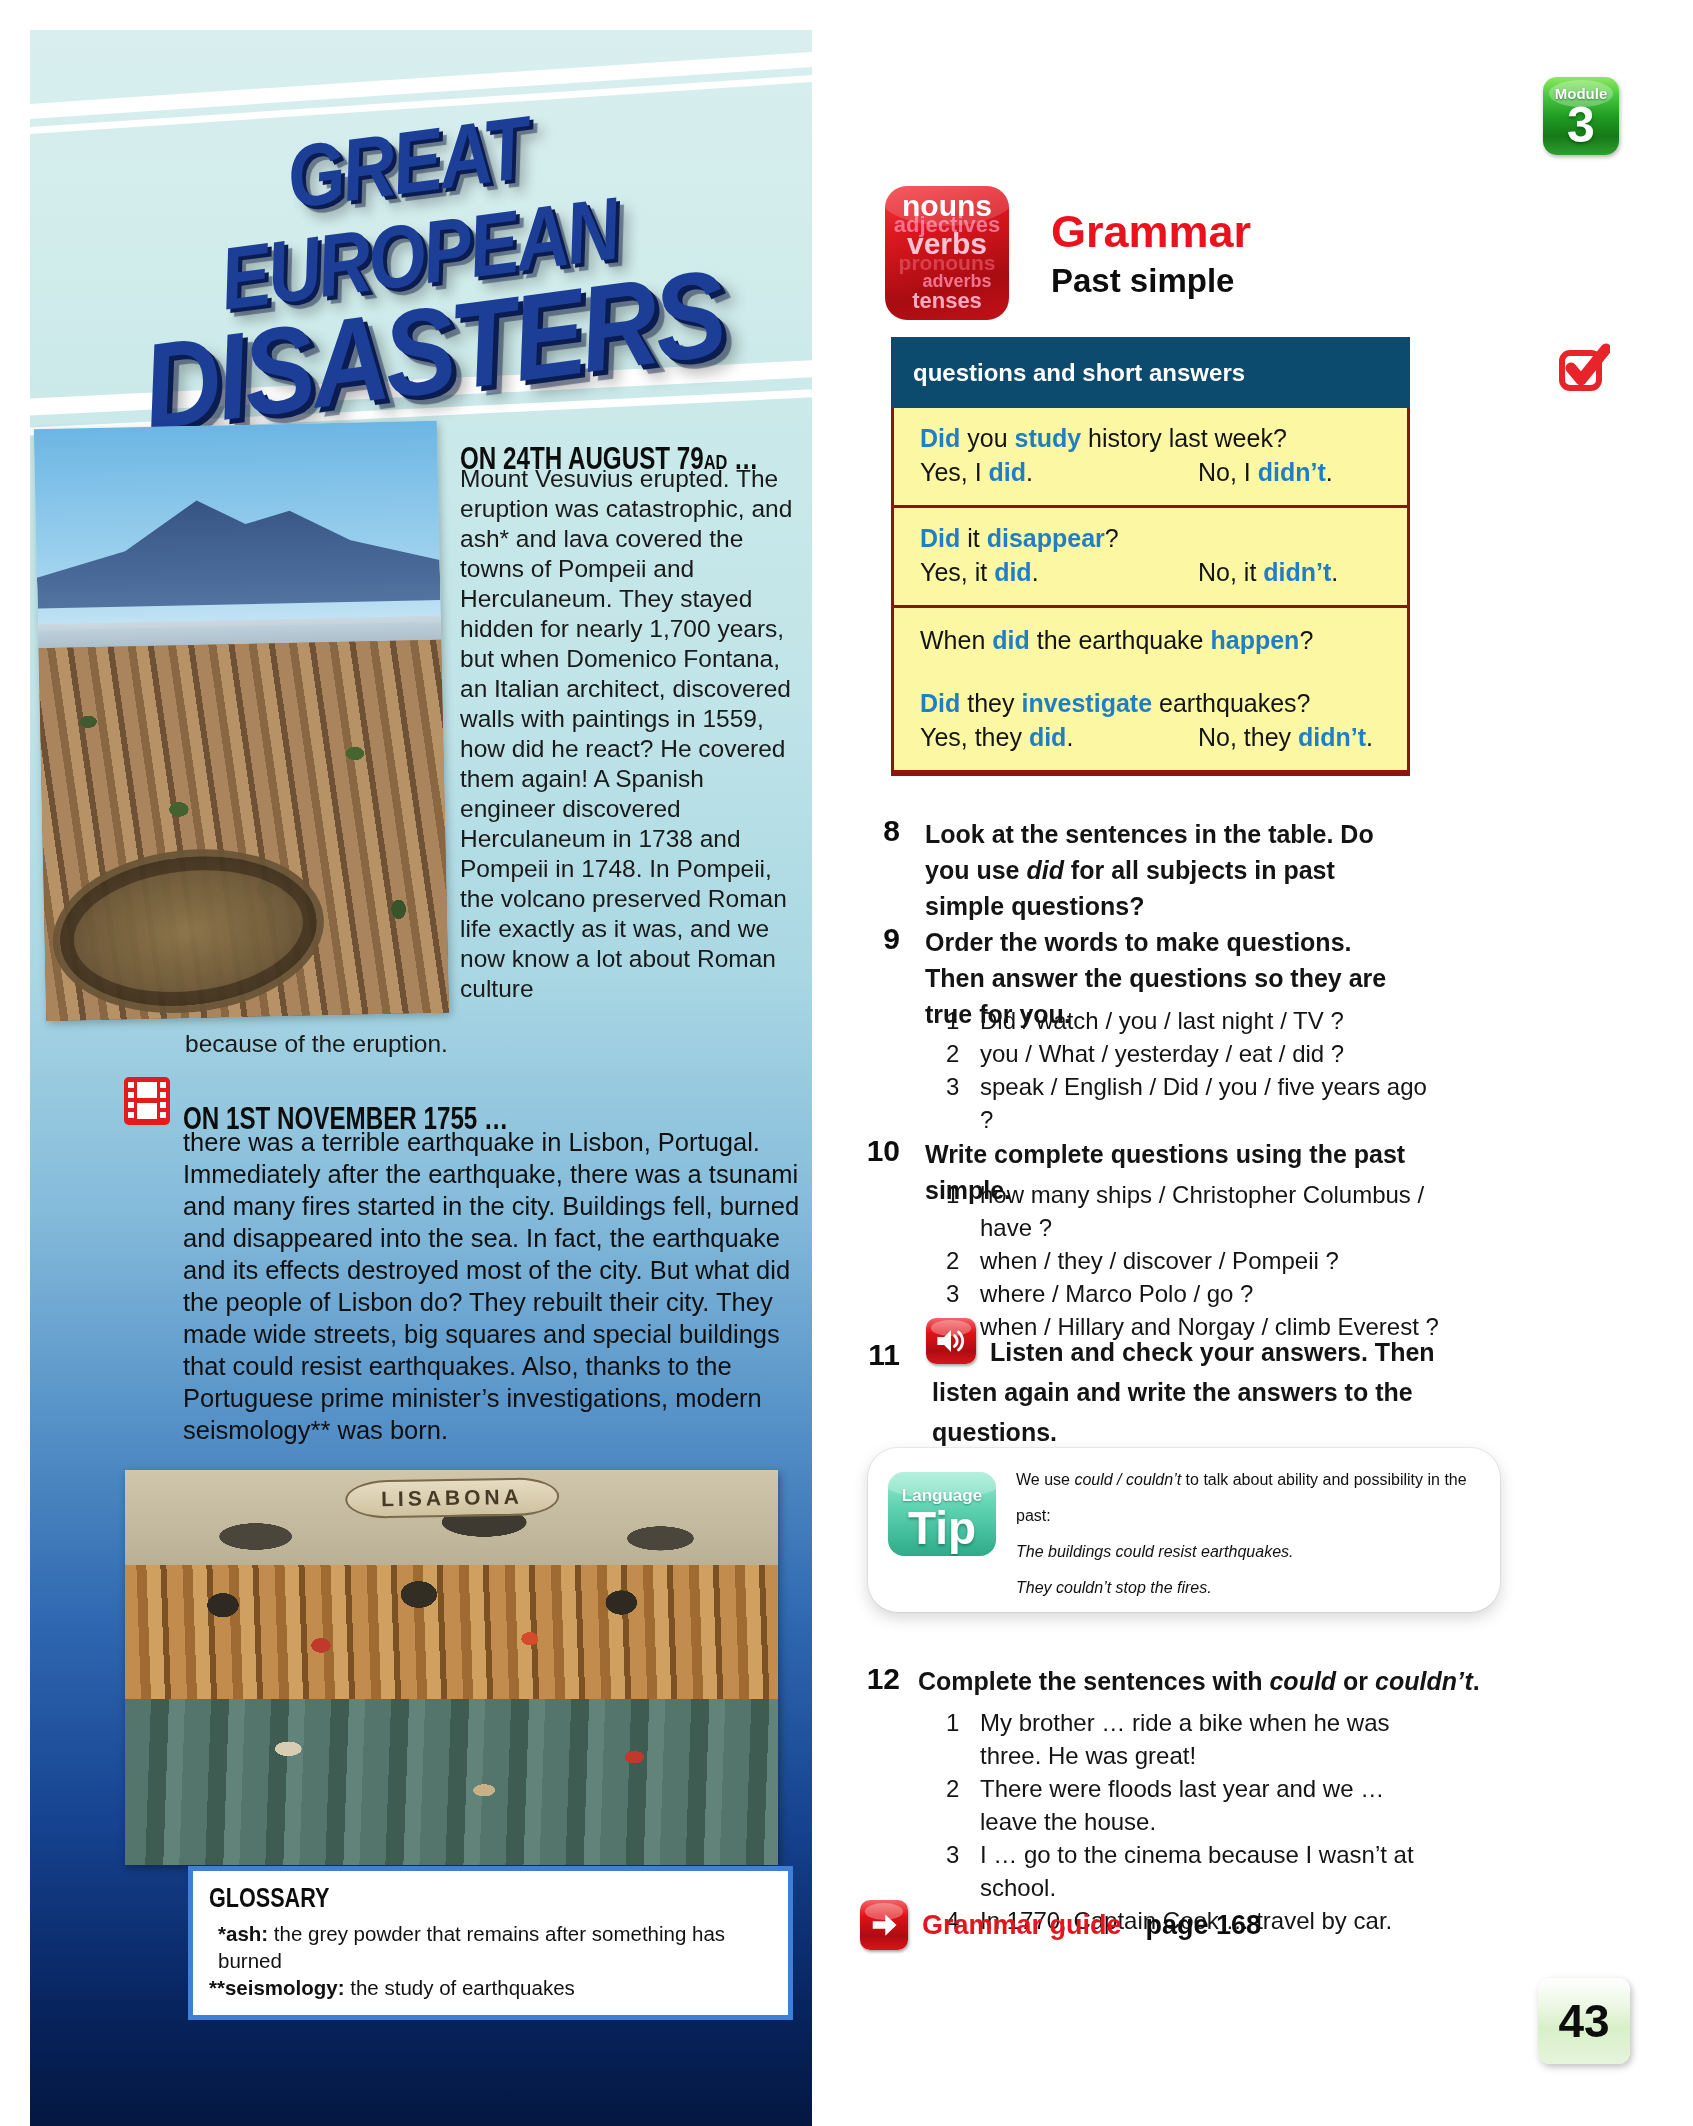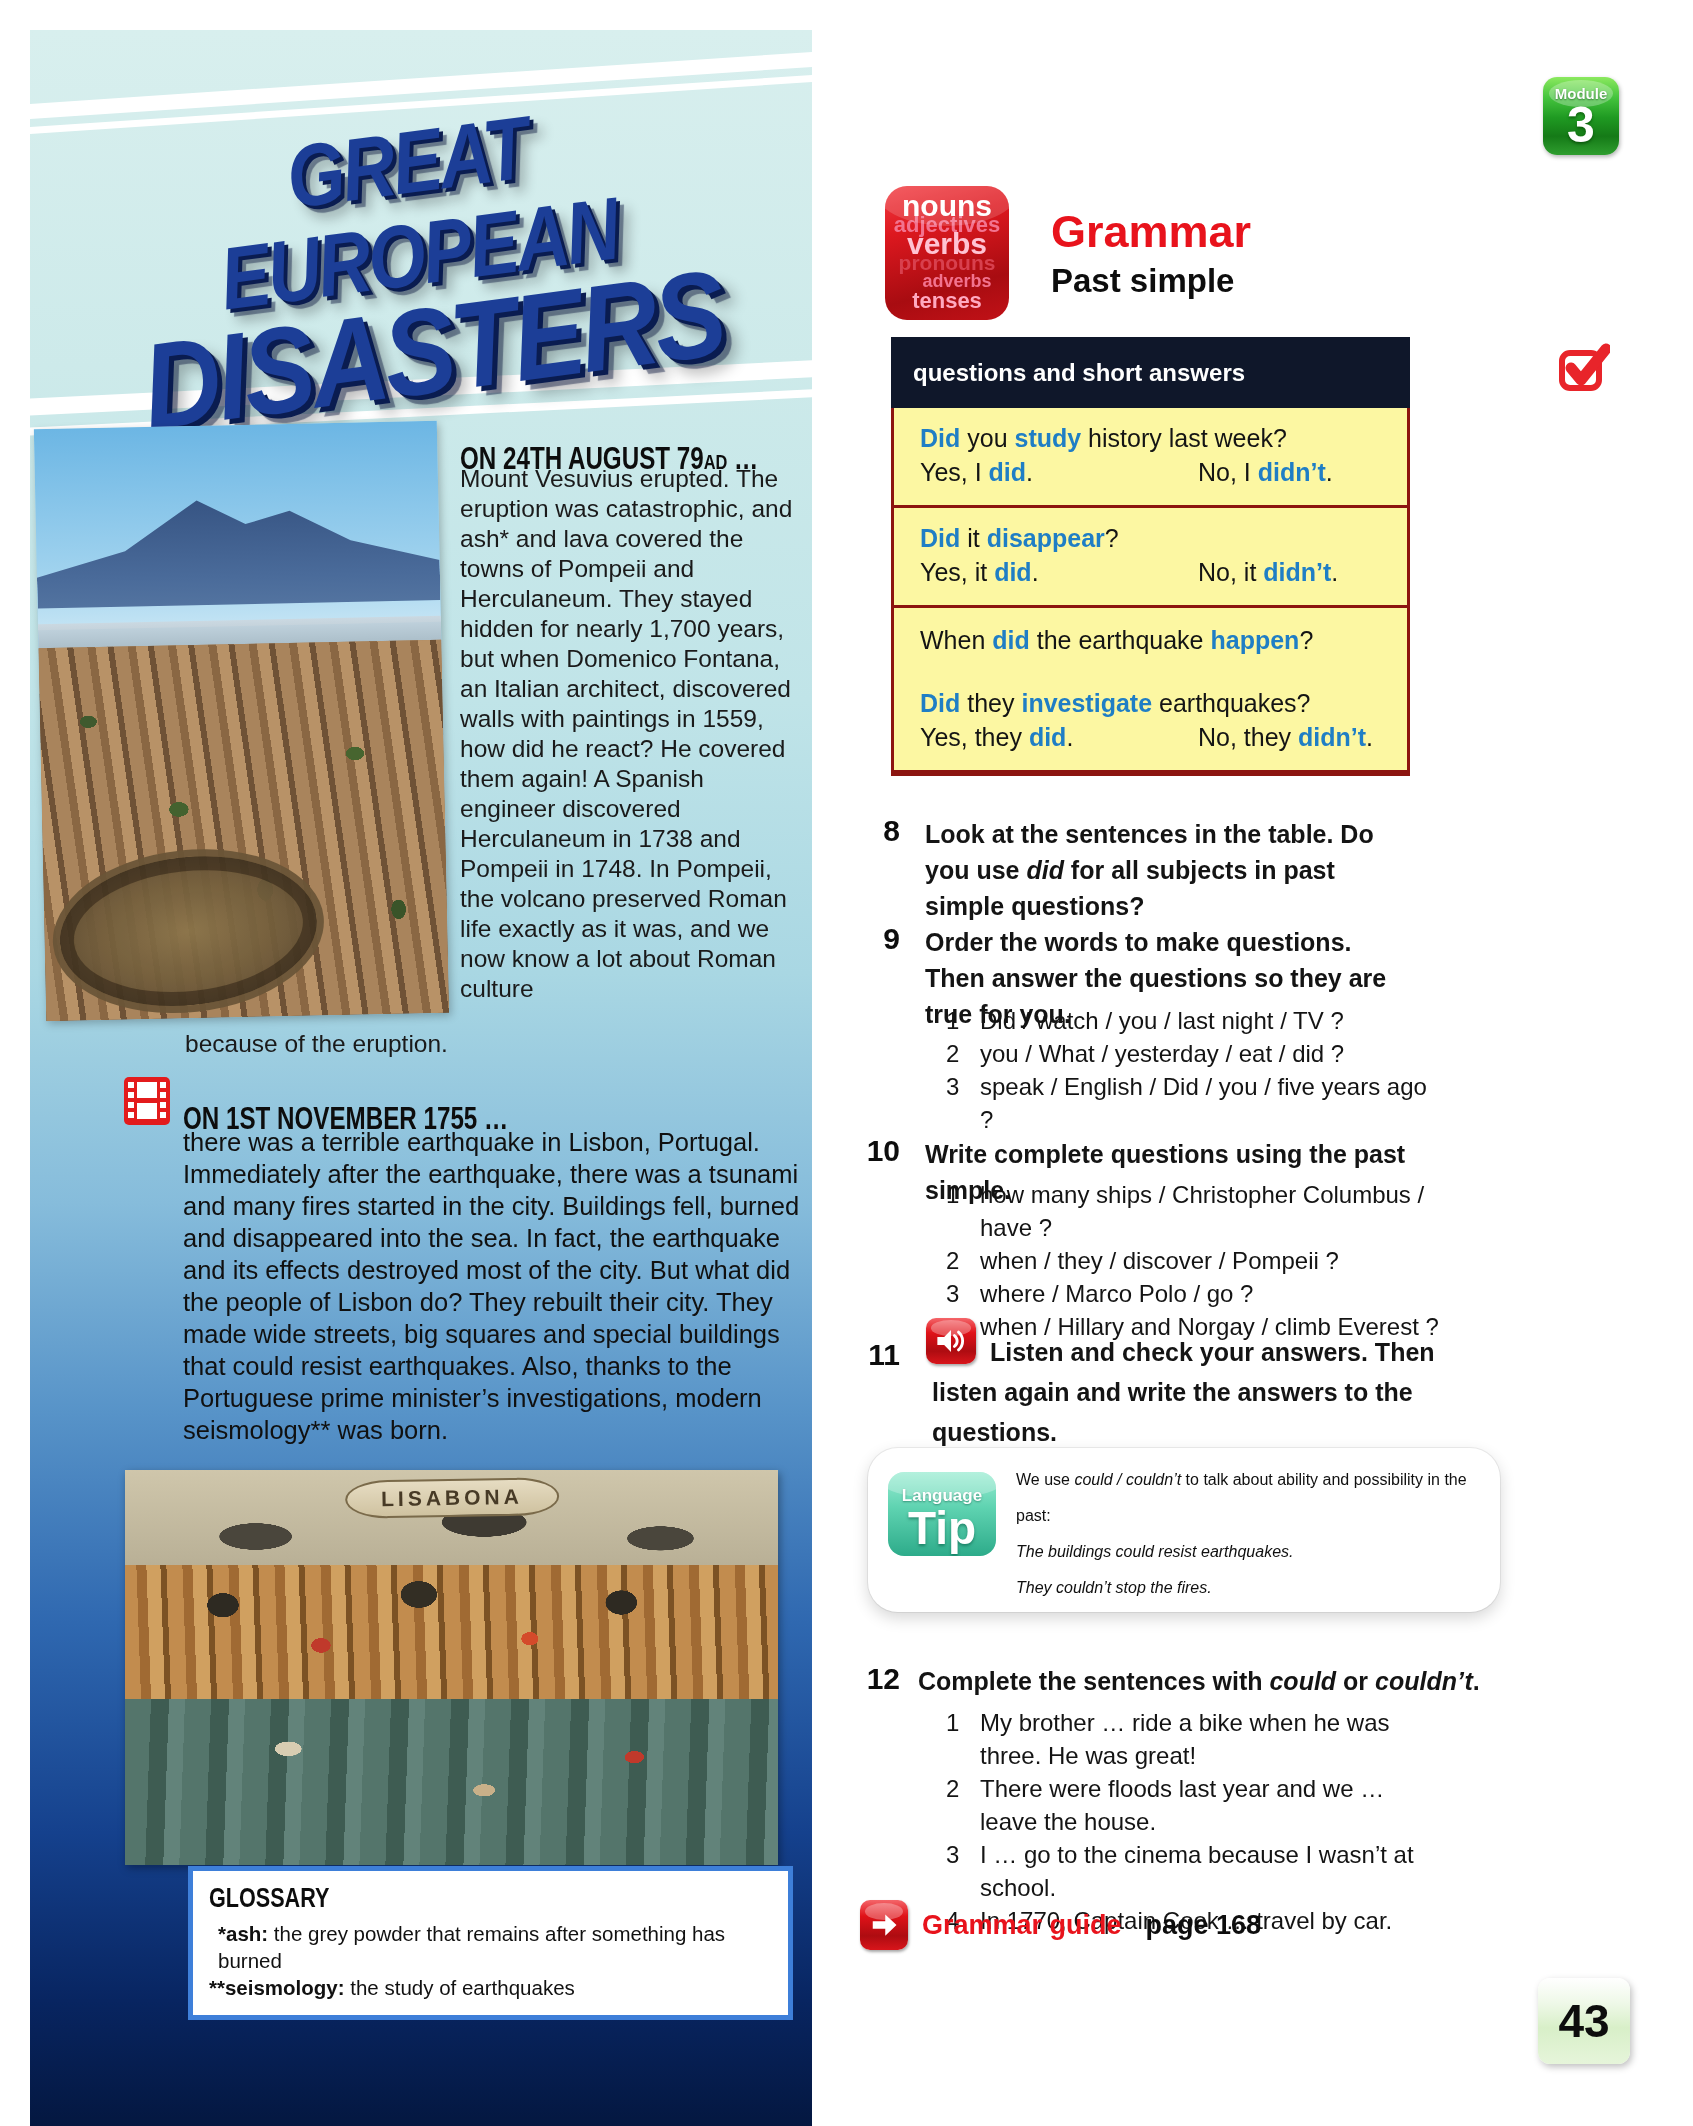--- a/index.html
+++ b/index.html
@@ -120,21 +120,21 @@
   #module-badge::before{content:"";position:absolute;left:8%;top:4%;width:84%;height:34%;
     background:rgba(255,255,255,.28);border-radius:50%;}
   #module-badge .m-label{position:relative;font-size:15px;font-weight:bold;margin-top:8px;
     text-shadow:0 1px 2px rgba(0,60,0,.6);}
   #module-badge .m-num{position:relative;font-size:50px;line-height:46px;font-weight:bold;
     text-shadow:0 2px 3px rgba(0,60,0,.6);}
 
   #check-icon{position:absolute;left:1558px;top:342px;width:52px;height:50px;}
 
   #qa-table{position:absolute;left:891px;top:337px;width:519px;}
-  #qa-table .qa-header{background:#0f172a;color:#fff;font-weight:bold;font-size:24px;
+  #qa-table .qa-header{background:#0c4a6e;color:#fff;font-weight:bold;font-size:24px;
     padding:22px 0 21px 22px;}
   #qa-table .qa-body{background:#fcf7a2;border:3px solid #8c1510;border-top:none;}
   .qa-row{padding:13px 10px 16px 26px;border-bottom:3px solid #8c1510;font-size:25px;line-height:34px;color:#141414;}
   .qa-row.last{border-bottom:none;padding:15px 10px 16px 26px;}
   .qa-ans .yes{display:inline-block;width:278px;}
   .blu{color:#1f7ec5;font-weight:bold;}
   .iti{font-style:italic;}
   .it2{font-style:italic;}
 
   .ex-num{position:absolute;font-size:30px;font-weight:bold;color:#0d0d0d;text-align:right;}

